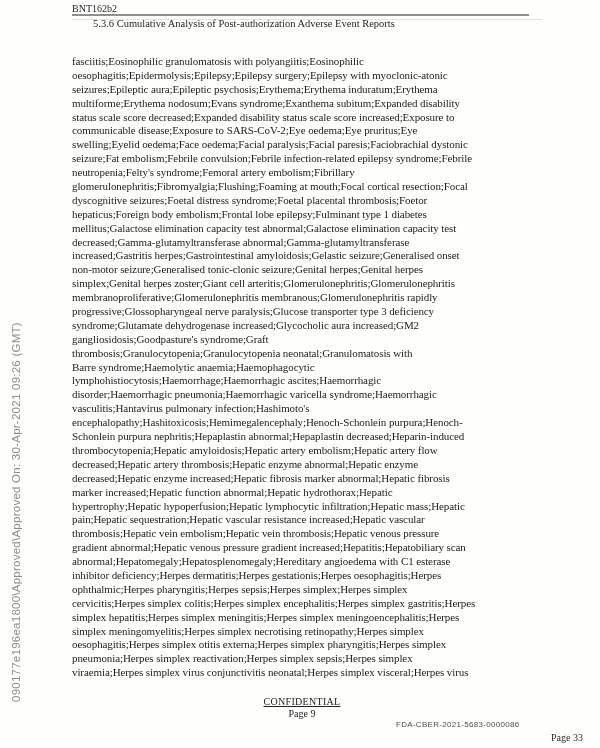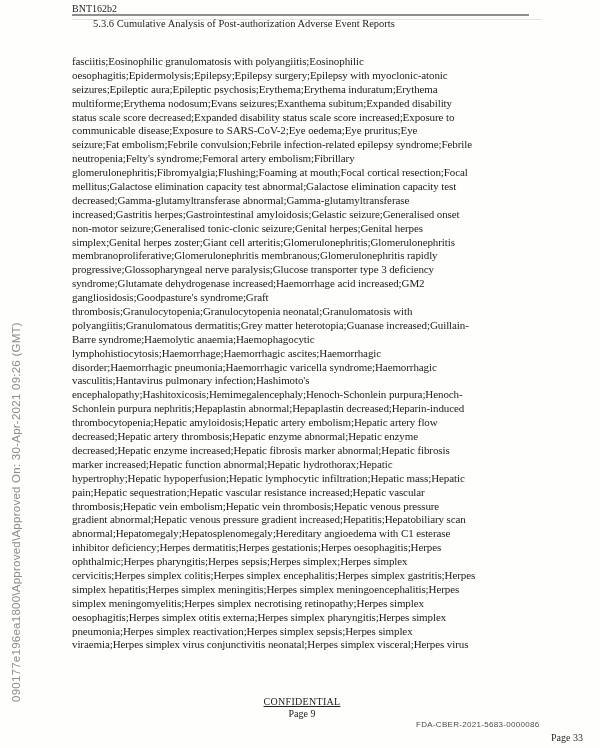--- a/index.html
+++ b/index.html
@@ -82,21 +82,21 @@
   .footer-page {
     position: absolute;
     left: 72px; top: 708px;
     width: 460px;
     text-align: center;
     font-size: 10px;
     color: #222;
   }
   .fda-stamp {
     position: absolute;
-    left: 416px; top: 720px;
+    left: 396px; top: 720px;
     font-family: "Liberation Sans", sans-serif;
     font-size: 8px;
     letter-spacing: 0.3px;
     color: #4c4c4c;
   }
   .page-number {
     position: absolute;
     left: 551px; top: 732px;
     font-size: 10px;
     color: #2a2a2a;
@@ -113,37 +113,39 @@
   <div class="header-rule-faint"></div>
 
   <div class="section-title">5.3.6 Cumulative Analysis of Post-authorization Adverse Event Reports</div>
 
   <div class="watermark">090177e196ea1800\Approved\Approved On: 30-Apr-2021 09:26 (GMT)</div>
 
   <div class="body-text">
       <div class="body-line">fasciitis;Eosinophilic granulomatosis with polyangiitis;Eosinophilic</div>
       <div class="body-line">oesophagitis;Epidermolysis;Epilepsy;Epilepsy surgery;Epilepsy with myoclonic-atonic</div>
       <div class="body-line">seizures;Epileptic aura;Epileptic psychosis;Erythema;Erythema induratum;Erythema</div>
-      <div class="body-line">multiforme;Erythema nodosum;Evans seizures;Exanthema subitum;Expanded disability</div>
+      <div class="body-line">multiforme;Erythema nodosum;Evans syndrome;Exanthema subitum;Expanded disability</div>
       <div class="body-line">status scale score decreased;Expanded disability status scale score increased;Exposure to</div>
       <div class="body-line">communicable disease;Exposure to SARS-CoV-2;Eye oedema;Eye pruritus;Eye</div>
+      <div class="body-line">swelling;Eyelid oedema;Face oedema;Facial paralysis;Facial paresis;Faciobrachial dystonic</div>
       <div class="body-line">seizure;Fat embolism;Febrile convulsion;Febrile infection-related epilepsy syndrome;Febrile</div>
       <div class="body-line">neutropenia;Felty's syndrome;Femoral artery embolism;Fibrillary</div>
       <div class="body-line">glomerulonephritis;Fibromyalgia;Flushing;Foaming at mouth;Focal cortical resection;Focal</div>
+      <div class="body-line">dyscognitive seizures;Foetal distress syndrome;Foetal placental thrombosis;Foetor</div>
+      <div class="body-line">hepaticus;Foreign body embolism;Frontal lobe epilepsy;Fulminant type 1 diabetes</div>
       <div class="body-line">mellitus;Galactose elimination capacity test abnormal;Galactose elimination capacity test</div>
       <div class="body-line">decreased;Gamma-glutamyltransferase abnormal;Gamma-glutamyltransferase</div>
       <div class="body-line">increased;Gastritis herpes;Gastrointestinal amyloidosis;Gelastic seizure;Generalised onset</div>
       <div class="body-line">non-motor seizure;Generalised tonic-clonic seizure;Genital herpes;Genital herpes</div>
       <div class="body-line">simplex;Genital herpes zoster;Giant cell arteritis;Glomerulonephritis;Glomerulonephritis</div>
       <div class="body-line">membranoproliferative;Glomerulonephritis membranous;Glomerulonephritis rapidly</div>
       <div class="body-line">progressive;Glossopharyngeal nerve paralysis;Glucose transporter type 3 deficiency</div>
-      <div class="body-line">syndrome;Glutamate dehydrogenase increased;Haemorrhage acid increased;GM2</div>
+      <div class="body-line">syndrome;Glutamate dehydrogenase increased;Glycocholic aura increased;GM2</div>
       <div class="body-line">gangliosidosis;Goodpasture's syndrome;Graft</div>
       <div class="body-line">thrombosis;Granulocytopenia;Granulocytopenia neonatal;Granulomatosis with</div>
-      <div class="body-line">polyangiitis;Granulomatous dermatitis;Grey matter heterotopia;Guanase increased;Guillain-</div>
       <div class="body-line">Barre syndrome;Haemolytic anaemia;Haemophagocytic</div>
       <div class="body-line">lymphohistiocytosis;Haemorrhage;Haemorrhagic ascites;Haemorrhagic</div>
       <div class="body-line">disorder;Haemorrhagic pneumonia;Haemorrhagic varicella syndrome;Haemorrhagic</div>
       <div class="body-line">vasculitis;Hantavirus pulmonary infection;Hashimoto's</div>
       <div class="body-line">encephalopathy;Hashitoxicosis;Hemimegalencephaly;Henoch-Schonlein purpura;Henoch-</div>
       <div class="body-line">Schonlein purpura nephritis;Hepaplastin abnormal;Hepaplastin decreased;Heparin-induced</div>
       <div class="body-line">thrombocytopenia;Hepatic amyloidosis;Hepatic artery embolism;Hepatic artery flow</div>
       <div class="body-line">decreased;Hepatic artery thrombosis;Hepatic enzyme abnormal;Hepatic enzyme</div>
       <div class="body-line">decreased;Hepatic enzyme increased;Hepatic fibrosis marker abnormal;Hepatic fibrosis</div>
       <div class="body-line">marker increased;Hepatic function abnormal;Hepatic hydrothorax;Hepatic</div>

